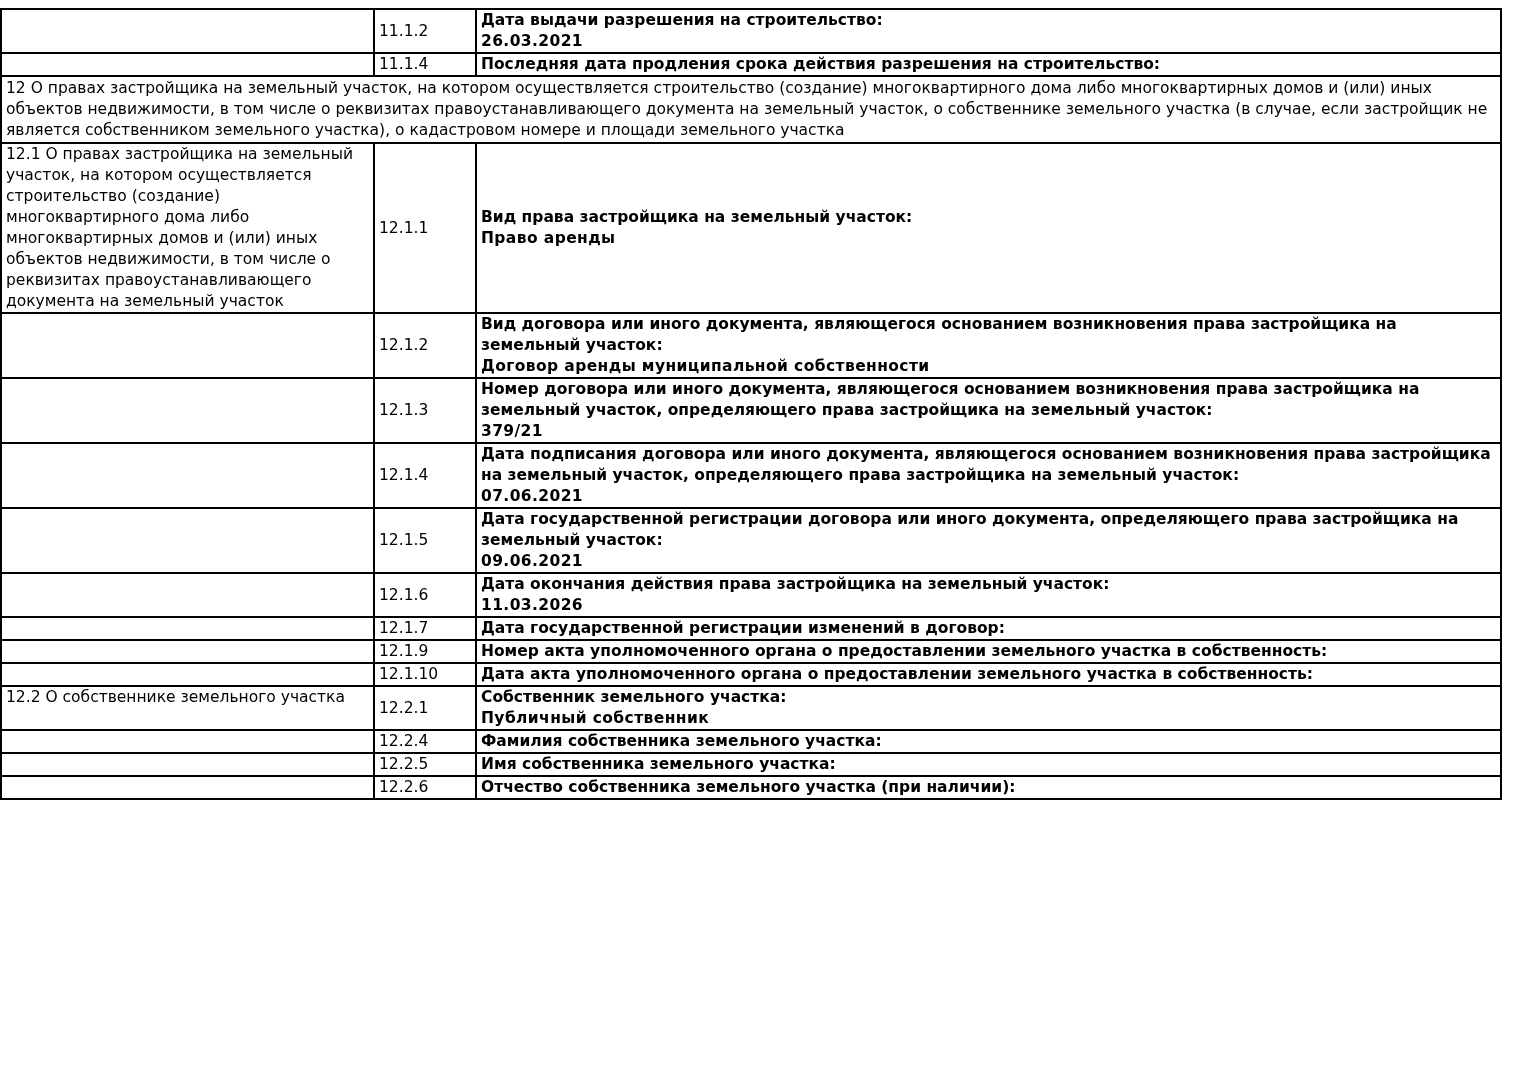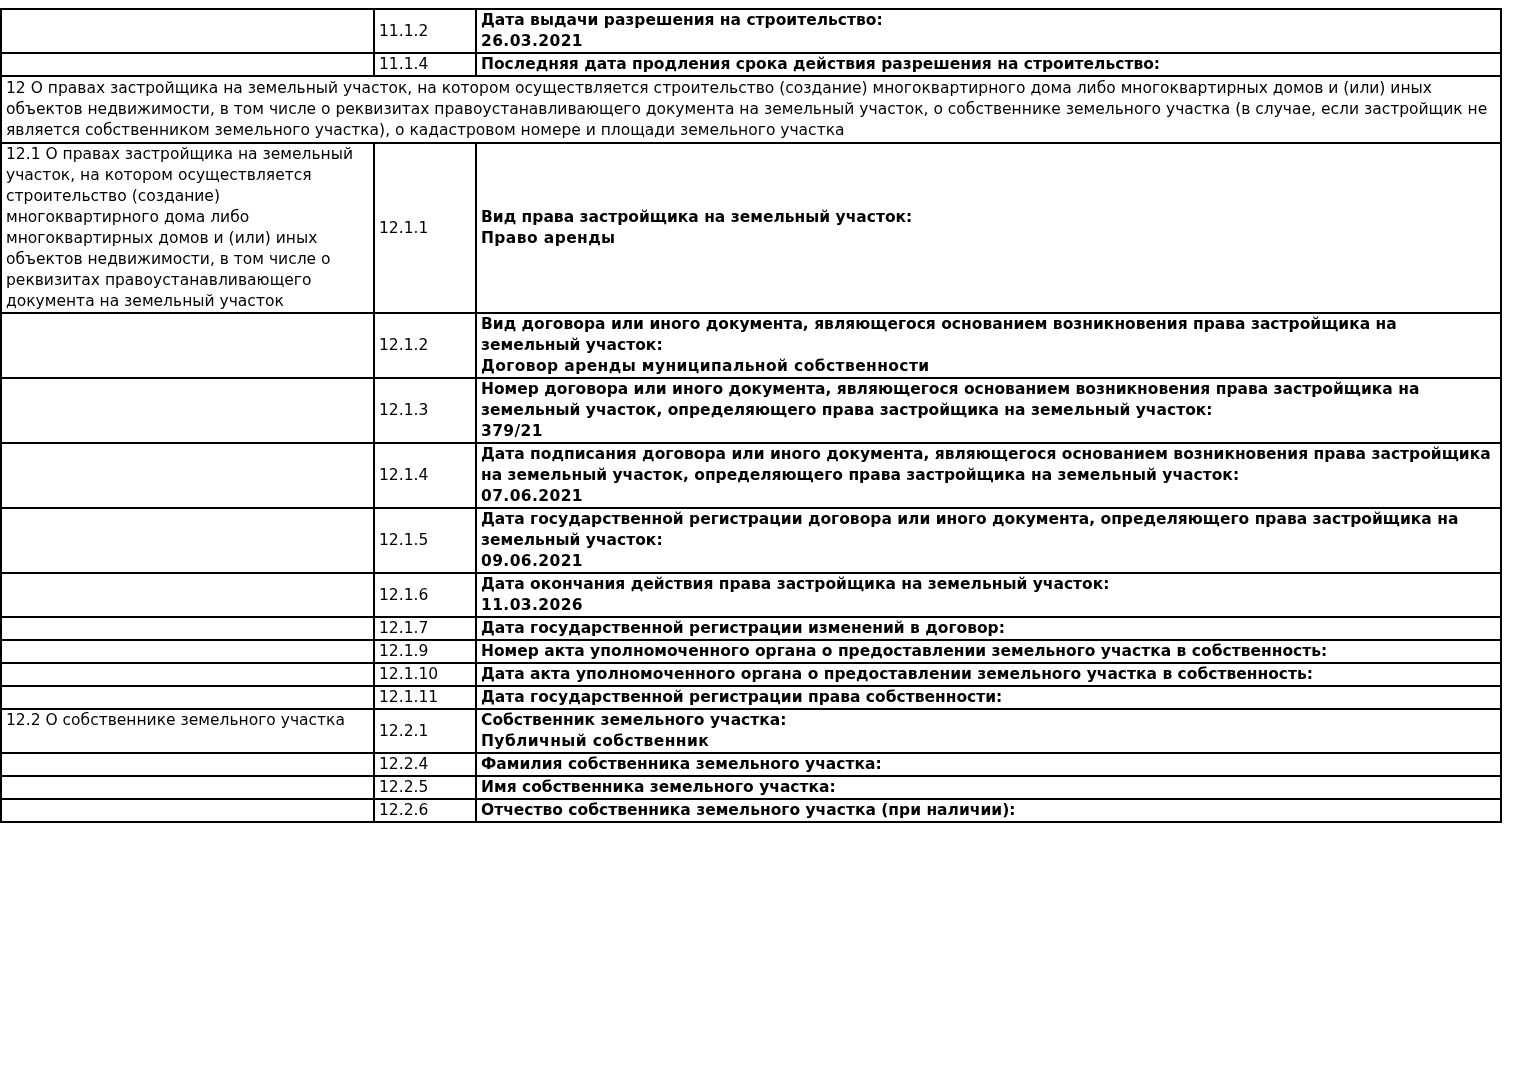--- a/index.html
+++ b/index.html
@@ -163,28 +163,20 @@
 
   <tr>
     <td class="c-desc"></td>
     <td class="c-num">12.1.10</td>
     <td class="c-content">
       <div class="label">Дата акта уполномоченного органа о предоставлении земельного участка в собственность:</div>
 
     </td>
   </tr>
 
-  <tr>
-    <td class="c-desc"></td>
-    <td class="c-num">12.1.11</td>
-    <td class="c-content">
-      <div class="label">Дата государственной регистрации права собственности:</div>
-
-    </td>
-  </tr>
 
   <tr>
     <td class="c-desc">12.2 О собственнике земельного участка</td>
     <td class="c-num">12.2.1</td>
     <td class="c-content">
       <div class="label">Собственник земельного участка:</div>
       <div class="value">Публичный собственник</div>
     </td>
   </tr>
 

